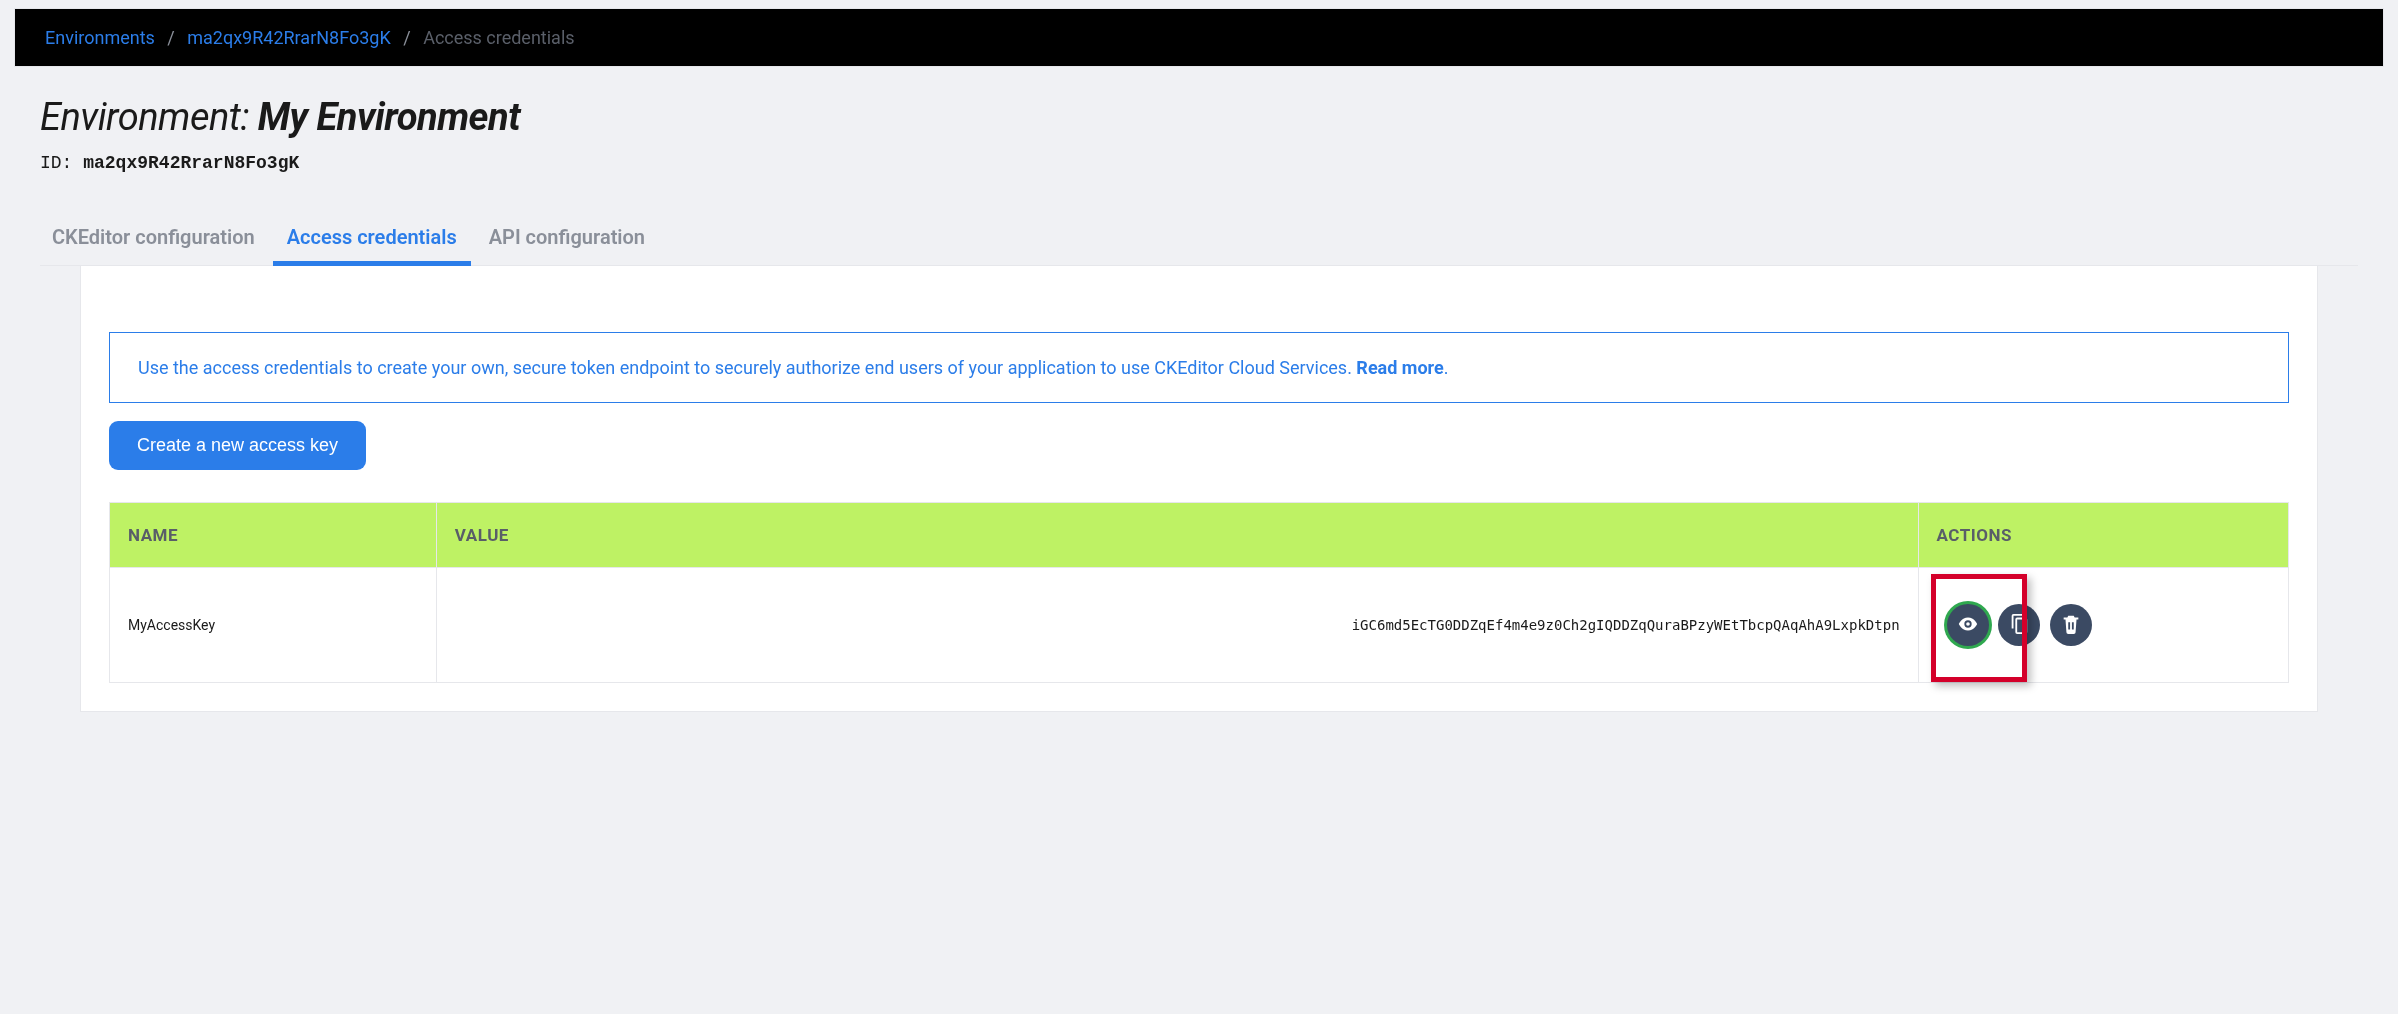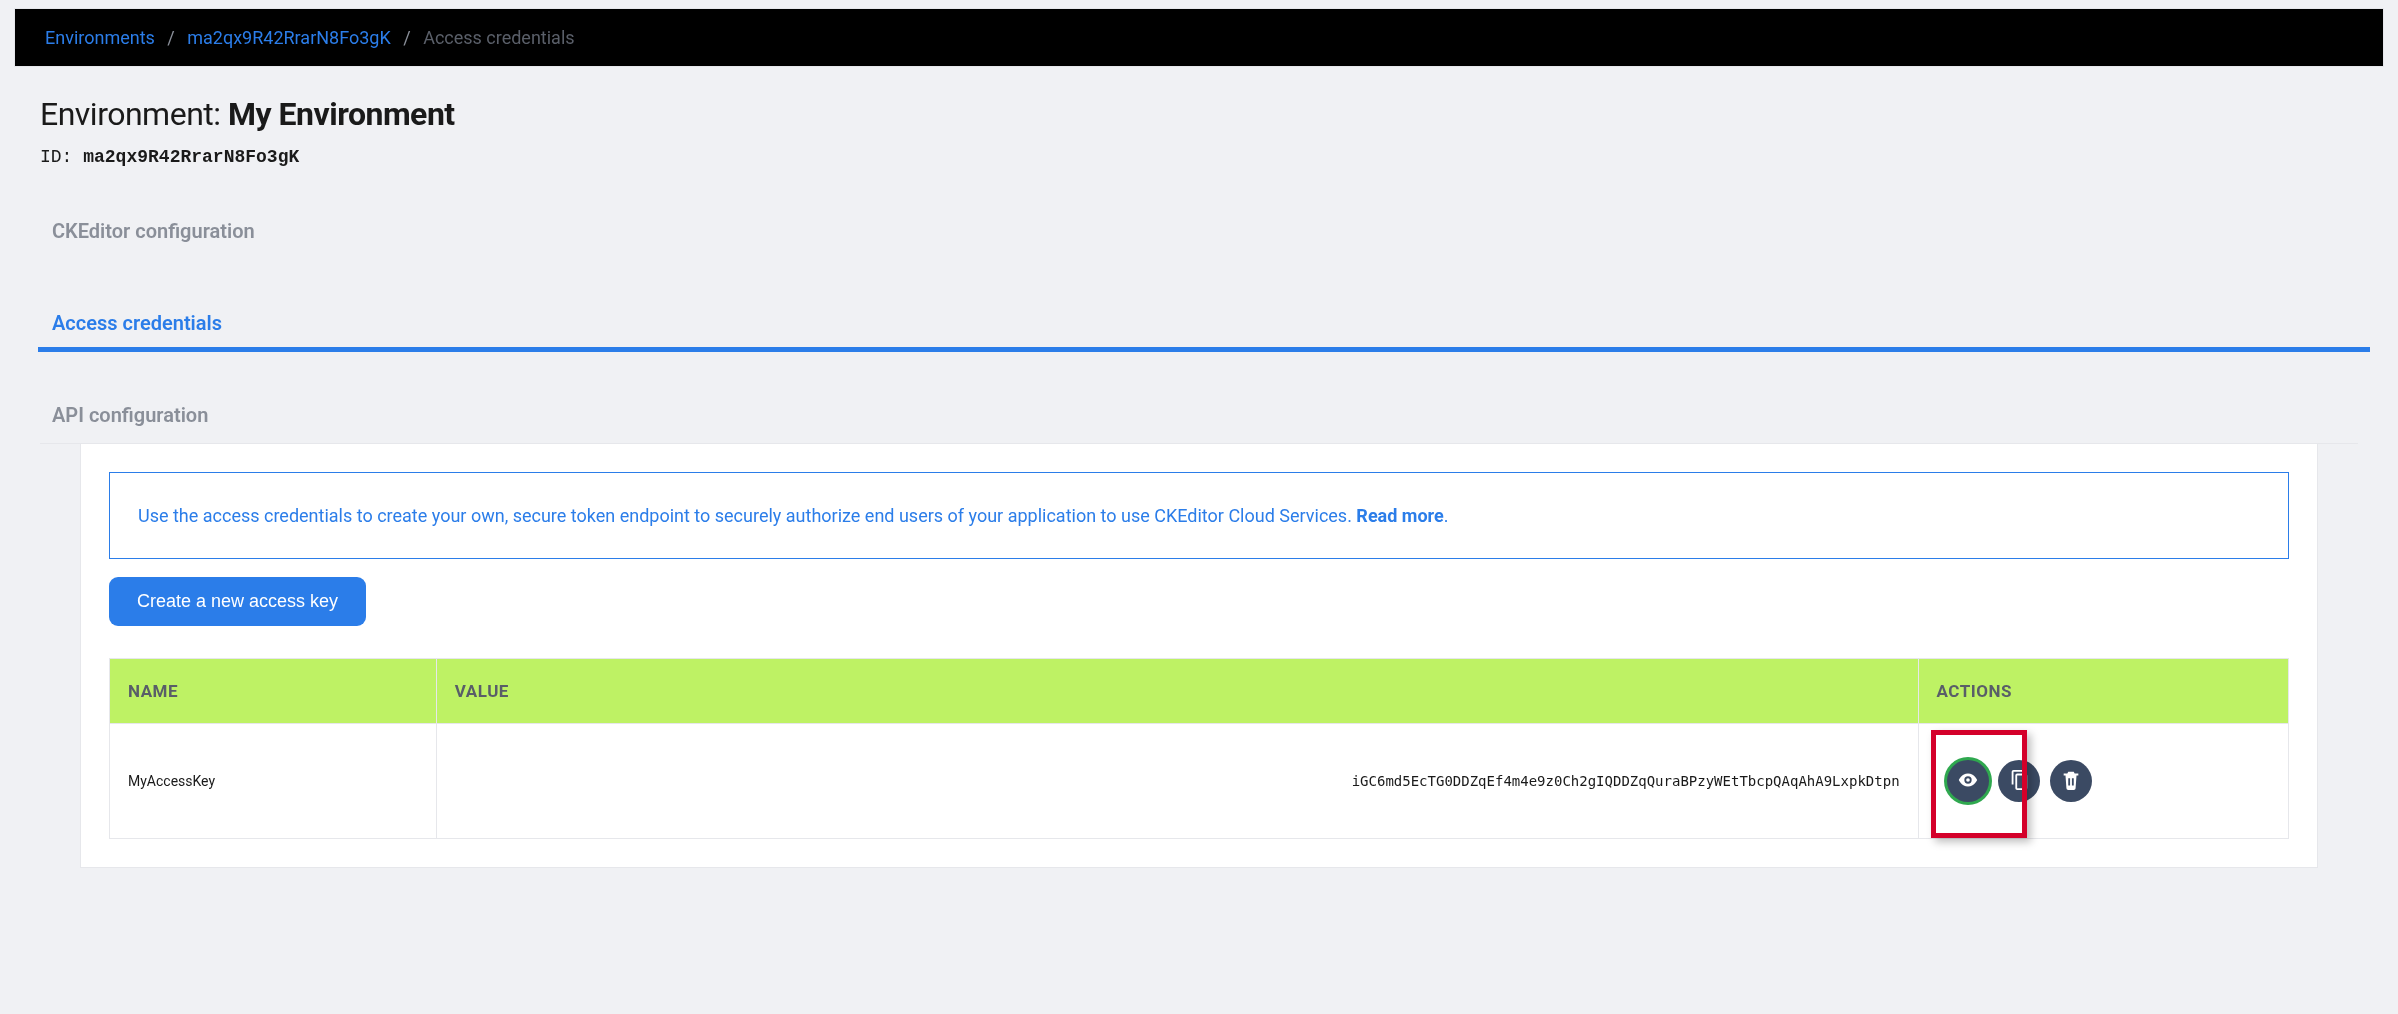--- a/index.html
+++ b/index.html
@@ -23,46 +23,46 @@
       color: #8a8f99;
       margin: 0 8px;
     }
     .breadcrumb-current {
       color: #5a5f69;
     }
     .page-header {
       padding: 28px 40px 10px 40px;
     }
     .page-title {
-      font-size: 32px;
+      font-size: 38px;
       font-weight: 400;
       color: #1a1a1a;
       letter-spacing: -0.5px;
+      font-style: italic;
     }
     .page-title strong {
       font-weight: 700;
     }
     .env-id {
       margin-top: 14px;
       font-size: 18px;
       color: #1a1a1a;
       font-family: Liberation Mono, monospace;
     }
     .env-id-label { font-weight: 400; }
     .env-id-value { font-weight: 700; }
 
     .tabs-wrap {
       margin: 30px 40px 0 40px;
     }
     .tabs {
       display: flex;
-      gap: 40px;
+      gap: 28px;
       border-bottom: 1px solid #e6e7eb;
       padding-left: 10px;
-      flex-direction: column;
     }
     .tab {
       font-size: 20px;
       font-weight: 600;
       color: #8a8f99;
       padding: 12px 2px 16px 2px;
       cursor: pointer;
       position: relative;
     }
     .tab.active {
@@ -79,24 +79,25 @@
     .panel {
       background: #ffffff;
       margin: 0 40px 40px 40px;
       padding: 28px;
       border: 1px solid #e6e7eb;
       border-top: none;
     }
 
     .info-box {
       border: 1px solid #2b7de9;
-      padding: 32px 28px;
+      padding: 24px 28px;
       color: #2b7de9;
       font-size: 18px;
       margin-bottom: 18px;
+      margin-top: 38px;
     }
     .info-box .read-more {
       font-weight: 700;
       cursor: pointer;
     }
 
     .create-btn {
       background: #2b7de9;
       color: #fff;
       border: none;

